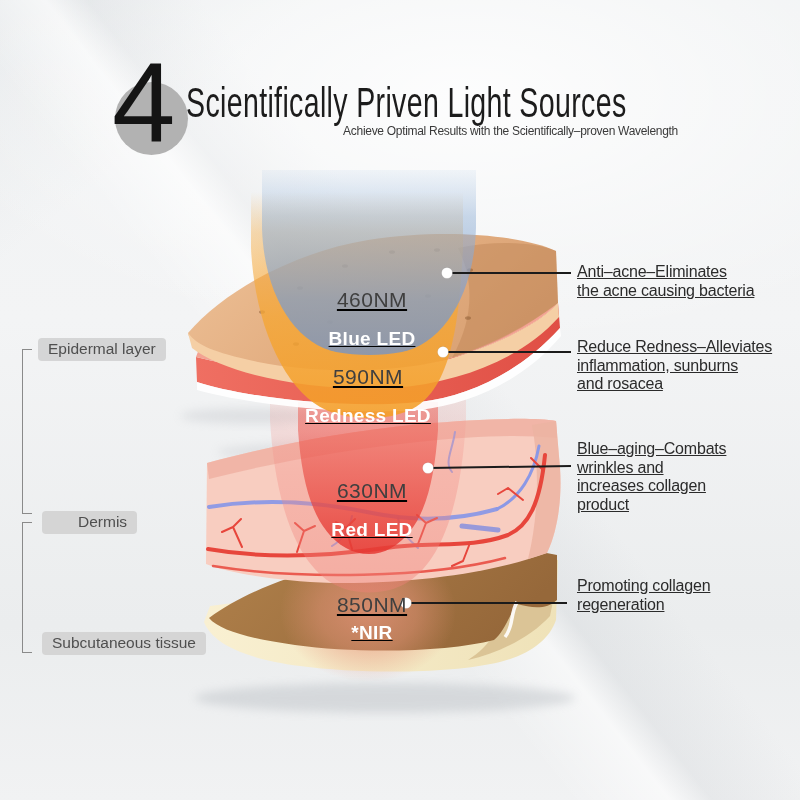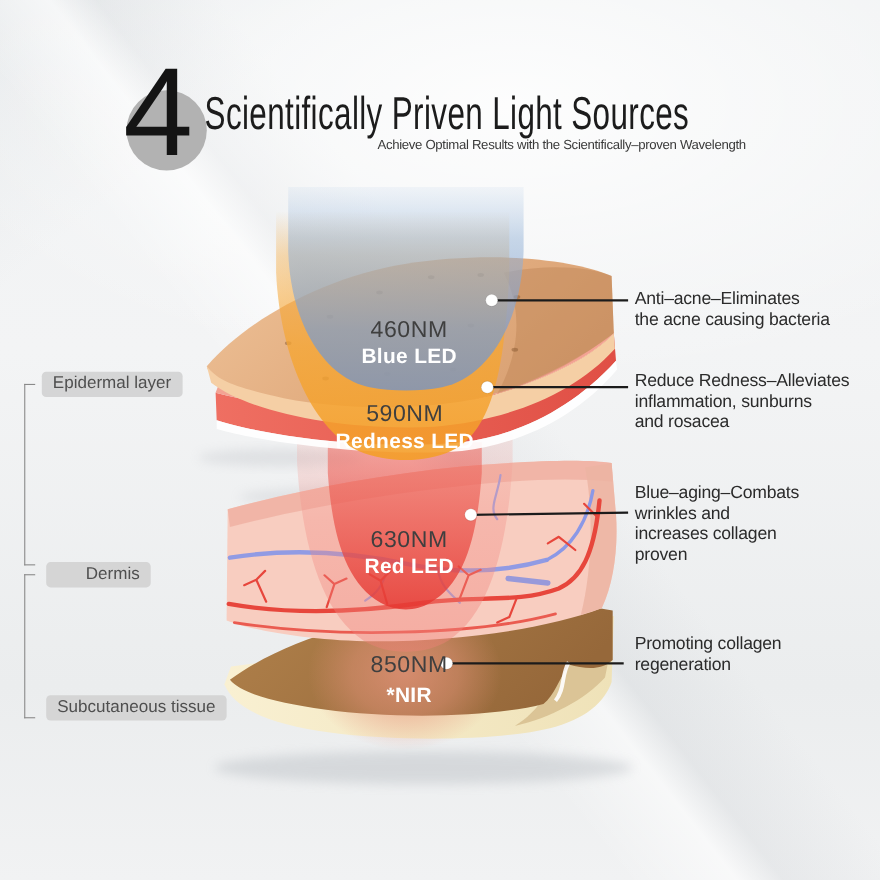--- a/index.html
+++ b/index.html
@@ -24,31 +24,31 @@
   .pill{position:absolute;background:rgba(210,210,211,.92);border-radius:4px;color:#4f4f4f;
         font-size:15.5px;line-height:20px;padding:1px 10px 2px;white-space:nowrap;}
   .pill-epidermis{left:38px;top:338px;}
   .pill-dermis{left:42px;top:511px;padding-left:36px;}
   .pill-subq{left:42px;top:632px;}
   .bracket{position:absolute;left:22px;width:9px;border-left:1.5px solid #8a8a8a;
            border-top:1.5px solid #8a8a8a;border-bottom:1.5px solid #8a8a8a;}
   .bracket-1{top:349px;height:163px;}
   .bracket-2{top:522px;height:129px;}
   
-  .wave{position:absolute;width:160px;text-align:center;}
+  .wave{position:absolute;width:160px;text-align:center;text-decoration:underline;}
   .wave .nm{font-size:21px;color:#3f3f3f;letter-spacing:.5px;}
-  .wave .led{font-size:19px;color:#ffffff;font-weight:bold;margin-top:2px;letter-spacing:.3px;}
+  .wave .led{font-size:19px;color:#ffffff;font-weight:bold;margin-top:16px;letter-spacing:.3px;}
   .wave-0{left:292px;top:288px;}
   .wave-1{left:288px;top:365px;}
   .wave-2{left:292px;top:479px;}
   .wave-3{left:292px;top:593px;}
   .wave-3 .led{margin-top:5px;}
   
   .benefit{position:absolute;left:577px;color:#2b2b2b;font-size:16px;line-height:18.5px;letter-spacing:-.2px;}
-  .benefit span{display:block;}
+  .benefit span{display:block;text-decoration:underline;}
   .benefit-0{top:263px;}
   .benefit-1{top:338px;}
   .benefit-2{top:440px;}
   .benefit-3{top:577px;}
   svg.art{position:absolute;inset:0;}
 </style>
 </head>
 <body>
 
 <div class="stage">
@@ -220,20 +220,20 @@
   </div>
   <div class="benefit benefit-1">
     <span>Reduce Redness–Alleviates</span>
     <span>inflammation, sunburns</span>
     <span>and rosacea</span>
   </div>
   <div class="benefit benefit-2">
     <span>Blue–aging–Combats</span>
     <span>wrinkles and</span>
     <span>increases collagen</span>
-    <span>proven</span>
+    <span>product</span>
   </div>
   <div class="benefit benefit-3">
     <span>Promoting collagen</span>
     <span>regeneration</span>
   </div>
 
 </div>
 
 </body></html>

